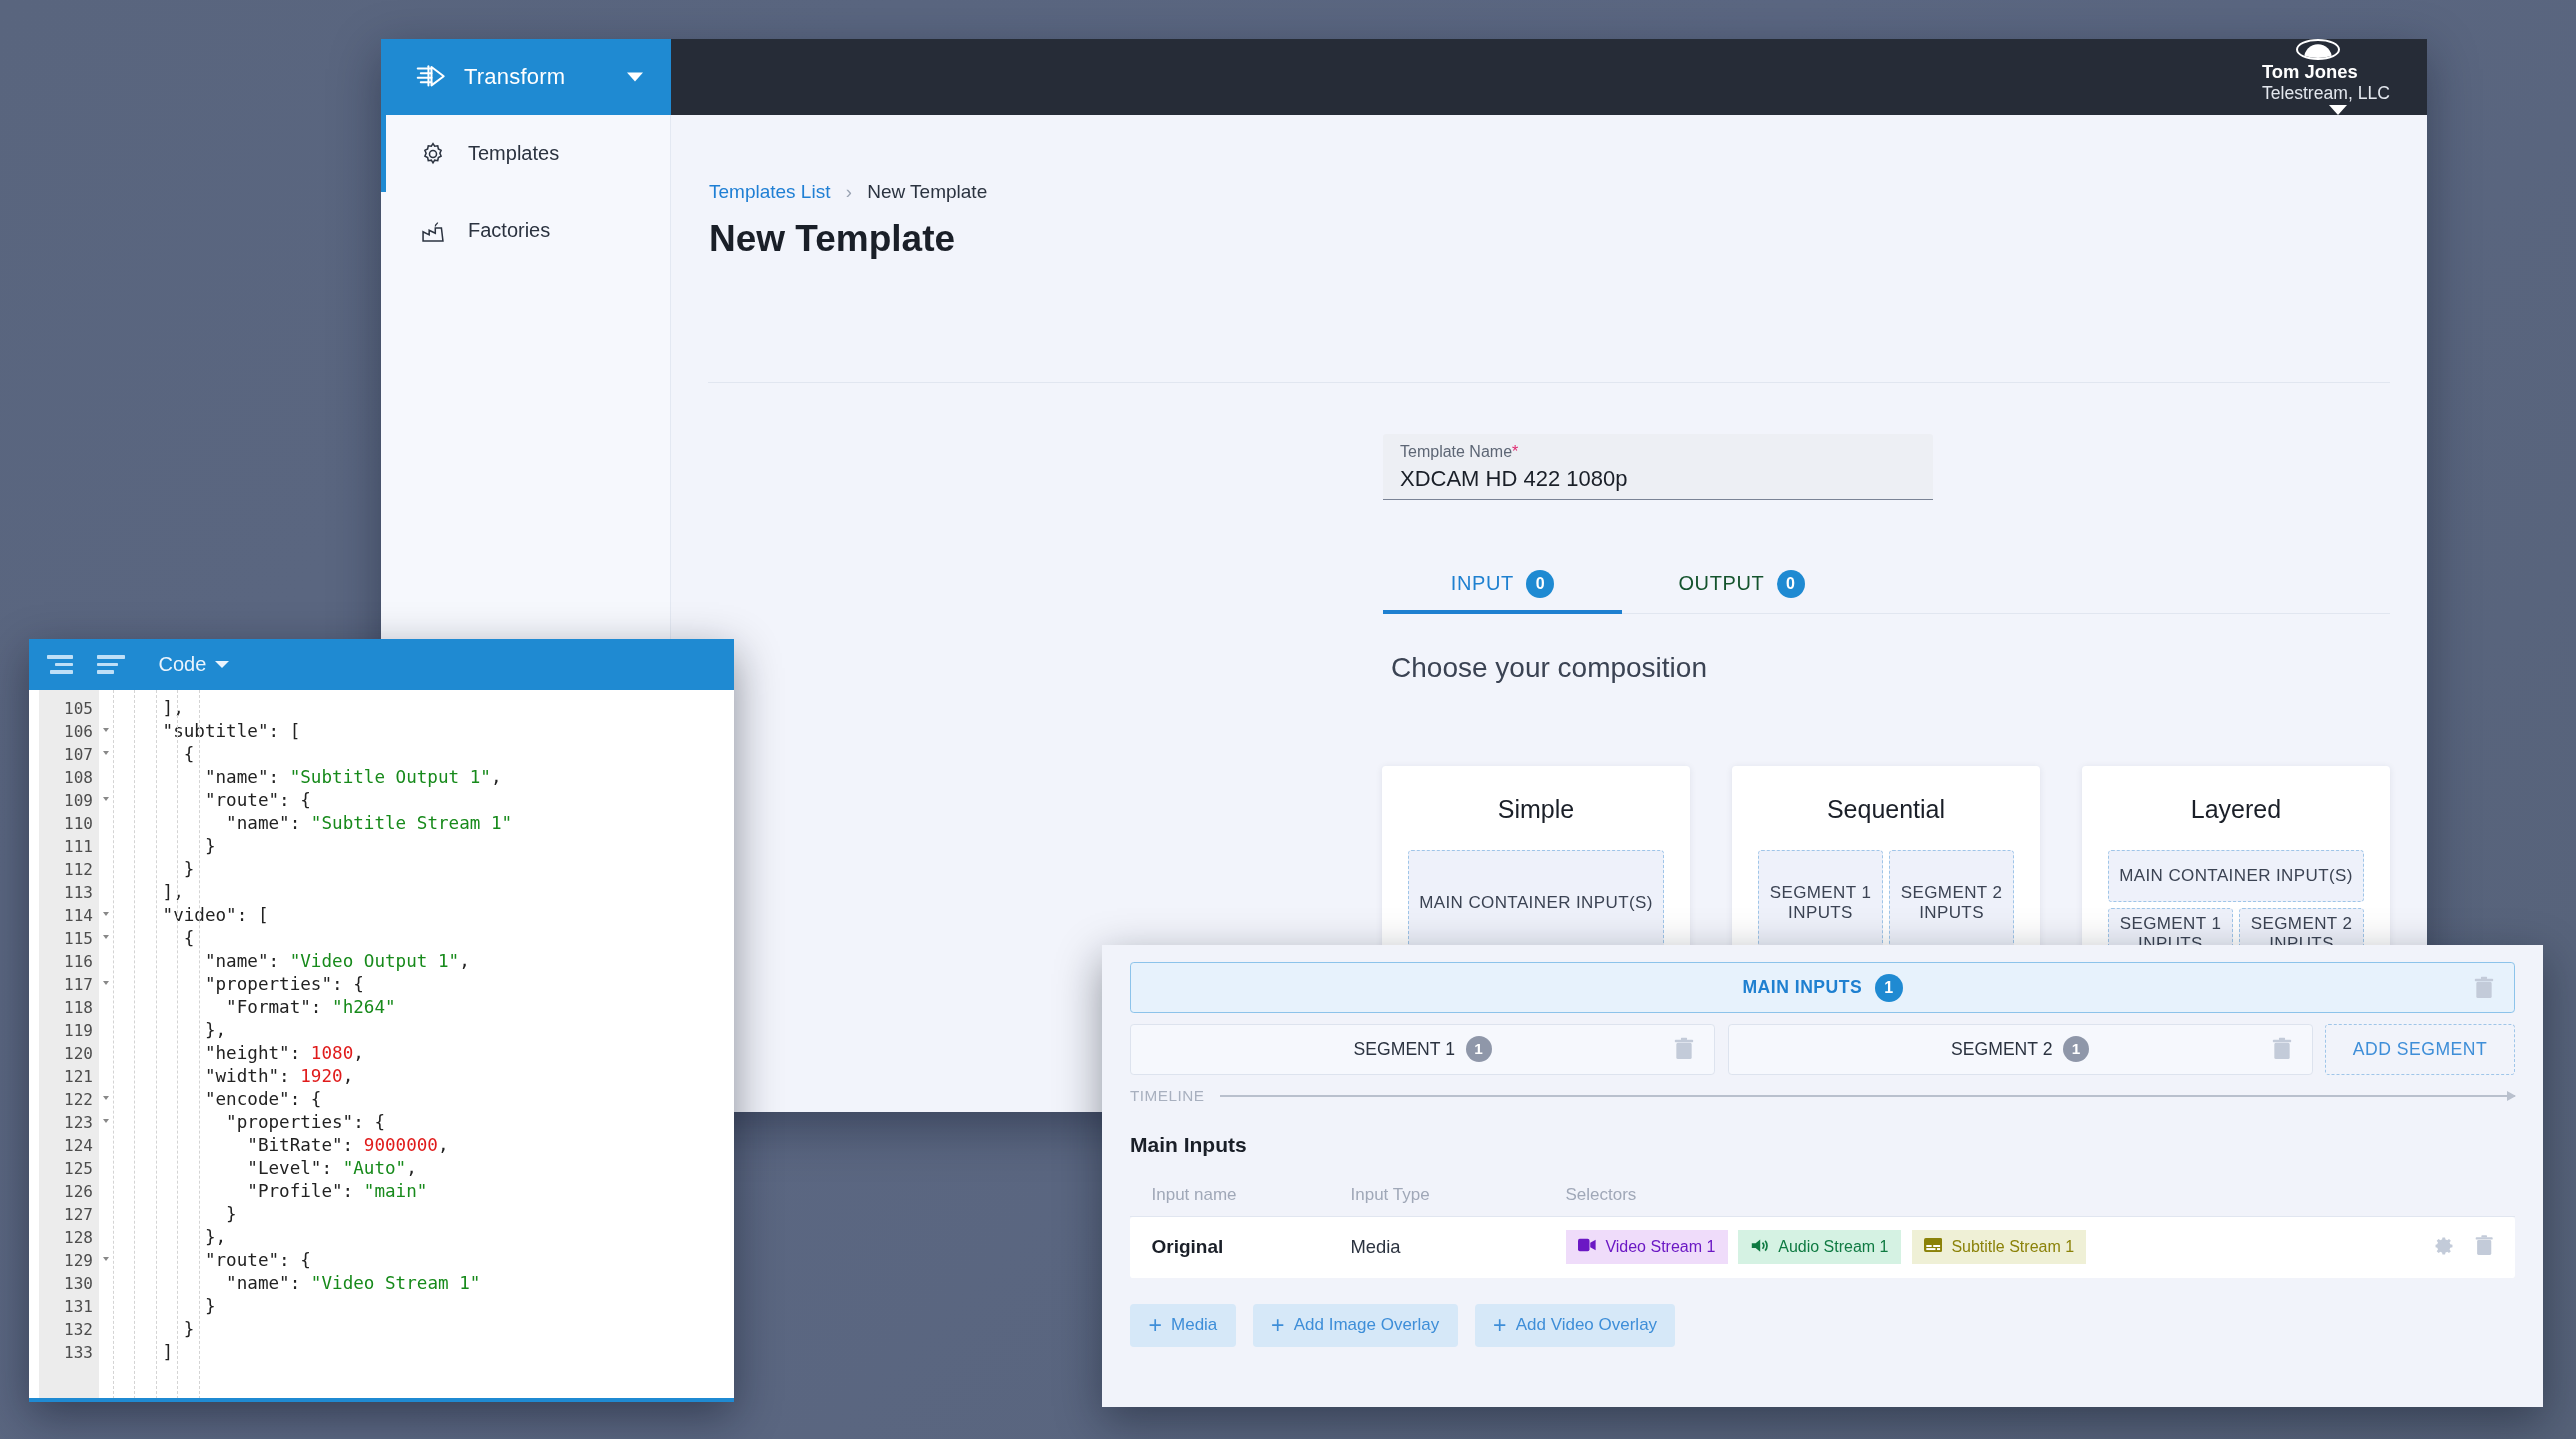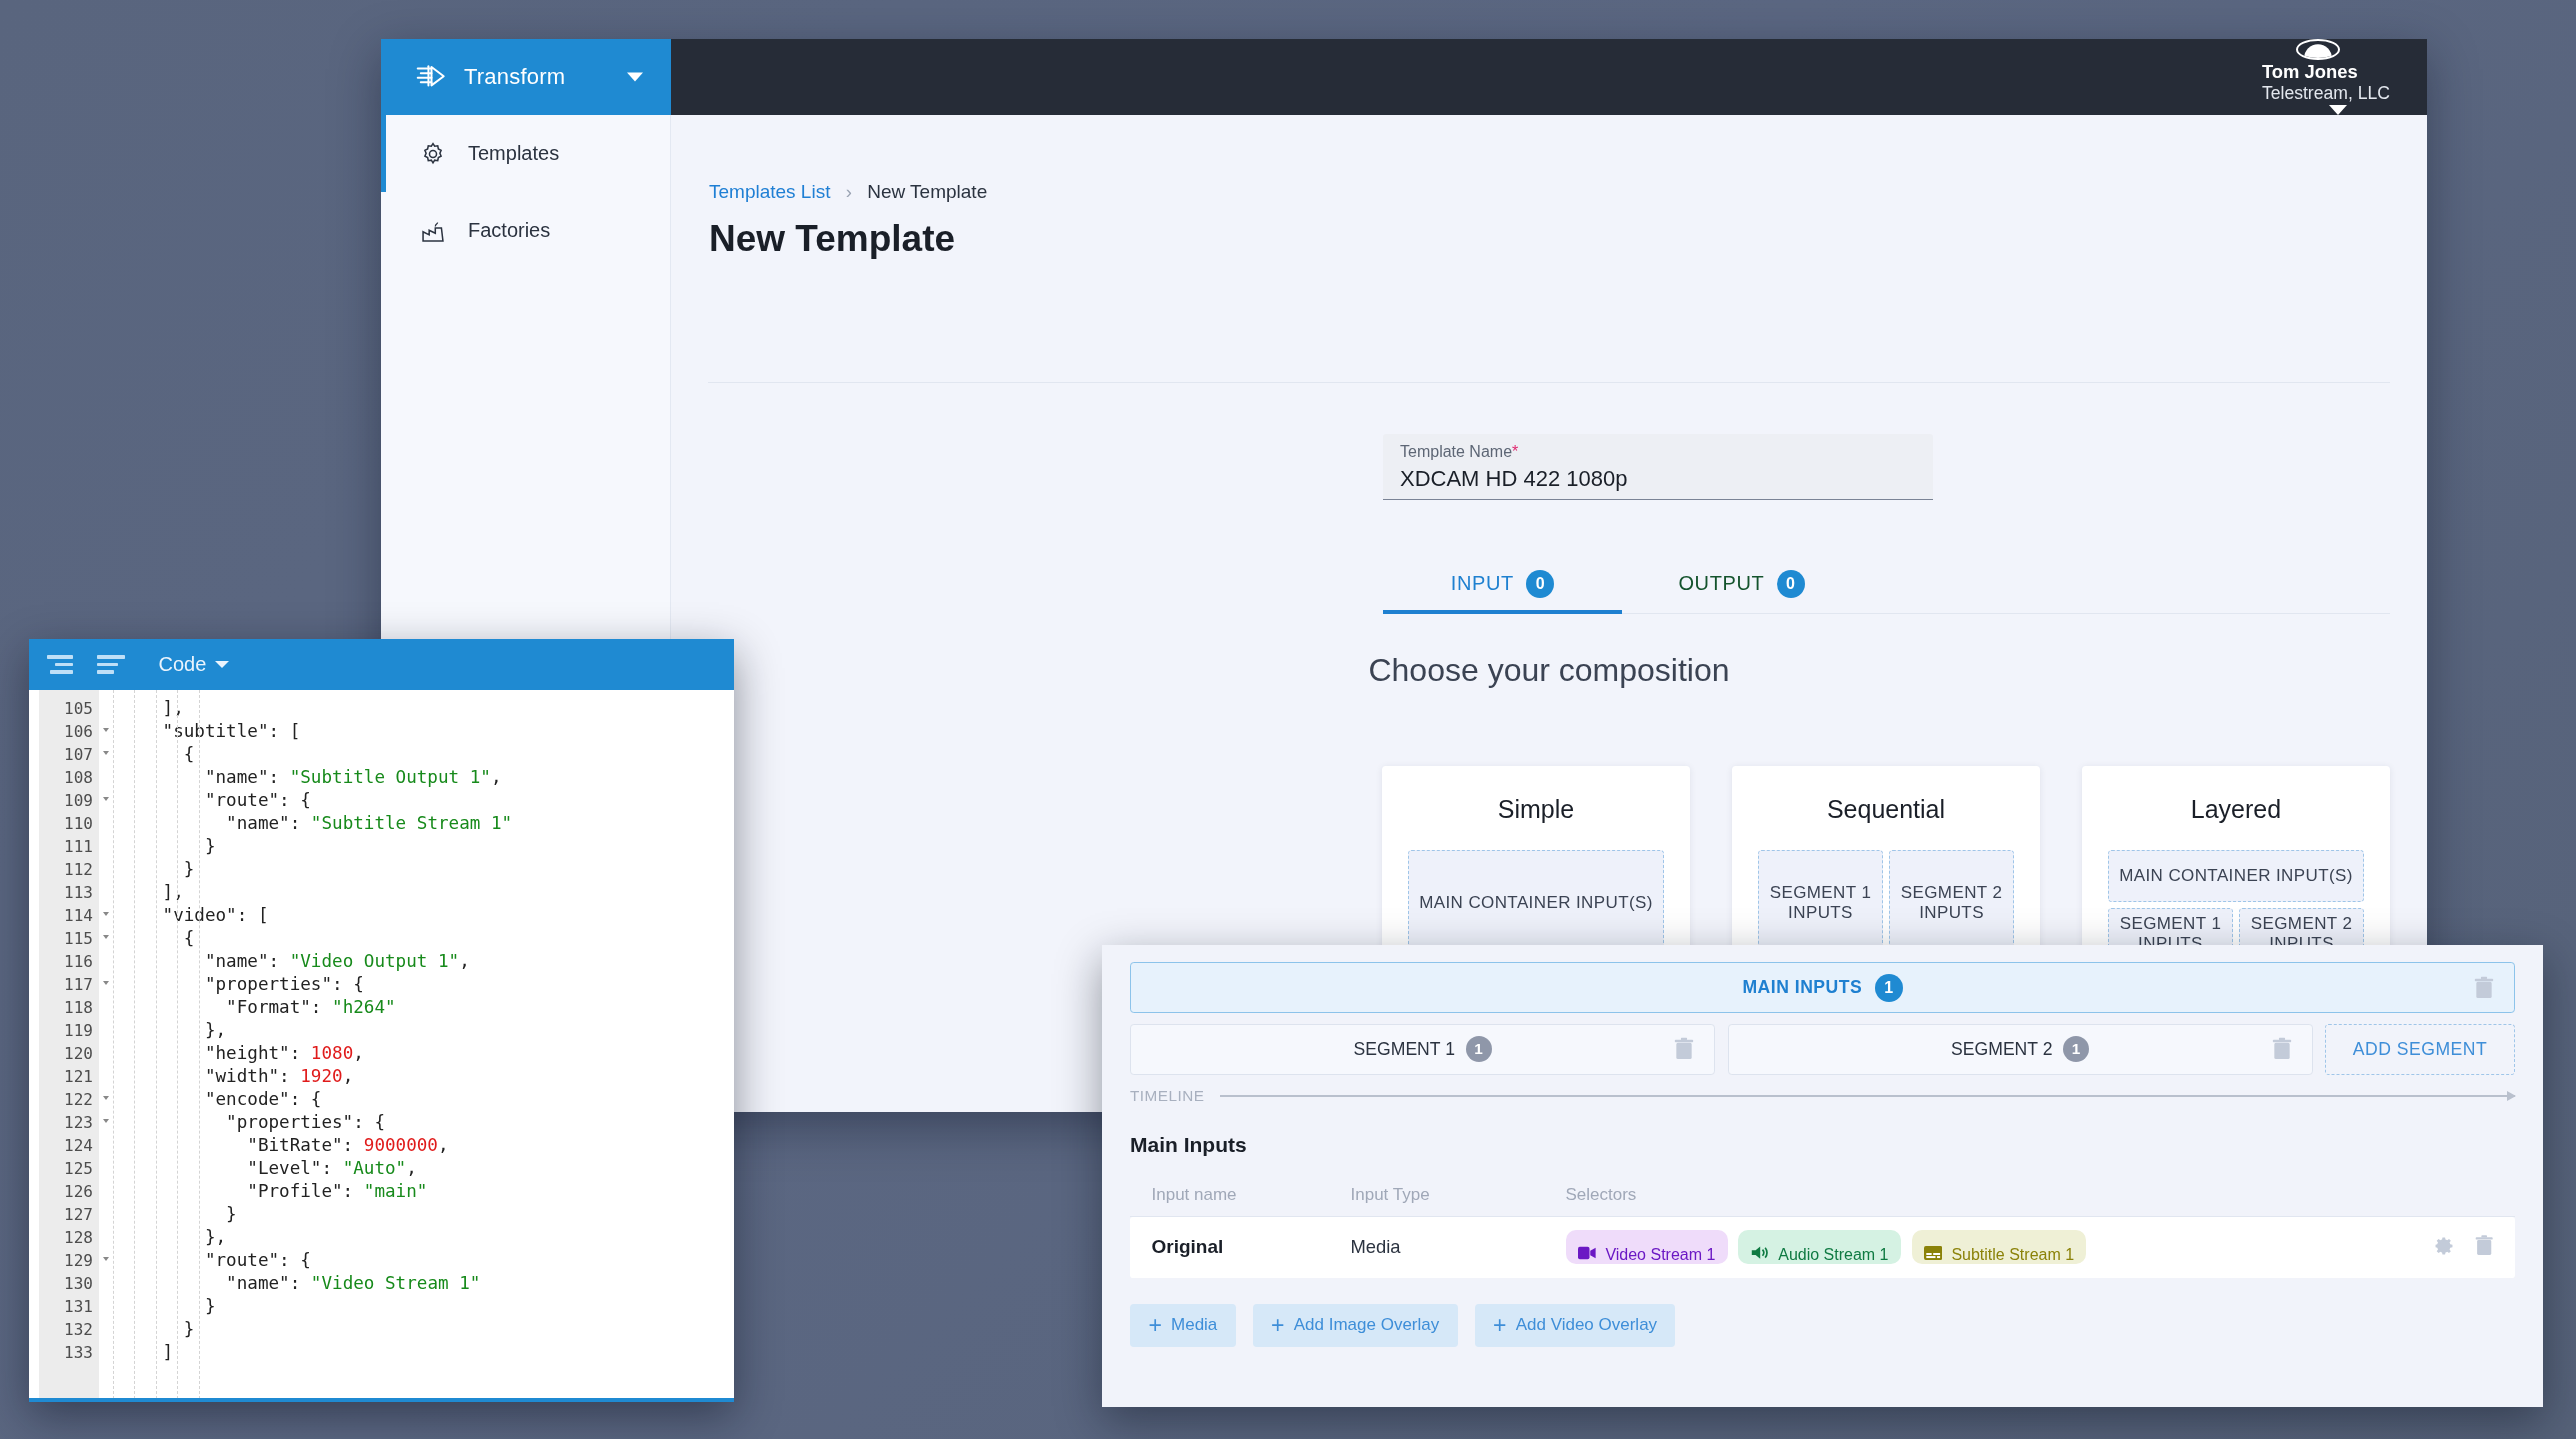--- a/index.html
+++ b/index.html
@@ -70,21 +70,21 @@
   
   .tabs { position: absolute; left: 712px; top: 439px; right: 37px; height: 60px; border-bottom: 0.8px solid #e1e6f0; display: flex; }
   .tab { width: 239px; display: flex; align-items: center; justify-content: center; gap: 12.3px; cursor: pointer; position: relative; }
   .tab-label { font-size: 20px; letter-spacing: 0.6px; color: #14532d; }
   .tab.active .tab-label { color: #1f80d0; }
   .tab.active::after { content:""; position:absolute; left:0; right:0; bottom:-0.8px; height:3.8px; background:#1f80d0;}
   .badge { min-width: 28px; height: 28px; padding: 0 7.7px; border-radius: 14px; background: #1f8ad2; color: #fff;
            font-size: 16px; display: flex; align-items: center; justify-content: center; font-weight: bold; }
 
   .choose-title { position: absolute; left: 0; right: 0; top: 537px; text-align: center;
-                  font-size: 32px; color: #3b4353; }
+                  font-size: 28px; color: #3b4353; }
 
   
   .cards { position: absolute; left: 711px; top: 651px; right: 37px; display: flex; gap: 42px; }
   .card { width: 529px; background: #fff; border-radius: 3.8px; box-shadow: 0 1.5px 7.7px rgba(30,40,70,.09);
           padding: 29px 26px 35px; position: relative; }
   .card-title { text-align: center; font-size: 25px; color: #1a1f28; margin-bottom: 26px; }
   .slot { border: 1.5px dashed #9fc5e8; background: #eef1fa; border-radius: 3.8px;
           display: flex; align-items: center; justify-content: center; text-align: center;
           font-size: 17px; color: #3b4353; letter-spacing: 0.4px; }
   .slot-main { height: 106px; }
@@ -139,21 +139,21 @@
              color: #3e8ed8; font-size: 17.6px; letter-spacing: 0.5px; cursor: pointer; font-family: inherit; flex:0 0 auto;}
   .tl-row { display: flex; align-items: center; gap: 15.3px; margin-top: 12.3px; }
   .tl-label { font-size: 15.3px; color: #a8b0bf; letter-spacing: 0.5px; }
   .mi-heading { font-size: 21px; font-weight: bold; color: #1a1f28; margin-top: 28px; }
   .tbl { width: 100%; margin-top: 28px; }
   .tbl-head { display: flex; font-size: 17px; color: #a0a8b8; padding: 0 21.5px 10.7px; border-bottom: 0.8px solid #e1e6f0;}
   .tbl-row { display: flex; align-items: center; background: #fff; border-radius: 3.1px; height: 61px; padding: 0 21.5px; position: relative;}
   .c-name { width: 199px; } .c-type { width: 215px; } .c-sel { flex: 1; display: flex; gap: 10.7px; align-items: center;}
   .tbl-row .c-name { font-size: 19px; font-weight: bold; color: #1a1f28; }
   .tbl-row .c-type { font-size: 18.4px; color: #2b3340; }
-  .chip { display: flex; align-items: flex-end; gap: 9.2px; height: 34px; padding: 0 12.3px; border-radius: 10px; font-size: 16px; cursor: pointer;}
+  .chip { display: flex; align-items: center; gap: 9.2px; height: 34px; padding: 0 12.3px; border-radius: 0; font-size: 16px; cursor: pointer;}
   .chip-video { background: #efdcfa; color: #6b18c4; }
   .chip-audio { background: #d5f2e3; color: #0f7a42; }
   .chip-sub   { background: #eff0d6; color: #8b8209; }
   .row-actions { position: absolute; right: 21.5px; display: flex; gap: 21.5px; align-items: center;}
   .add-row { display: flex; gap: 17px; margin-top: 26px; }
   .add-btn { height: 43px; padding: 0 18.4px; background: #d6e8f8; border: none; border-radius: 3.8px;
              color: #3e8ed8; font-size: 17px; display: flex; align-items: center; gap: 9.2px; cursor: pointer; font-family: inherit;}
   .add-btn .plus { font-size: 23px; line-height: 1; font-weight: 300; }
 </style>
 </head>

